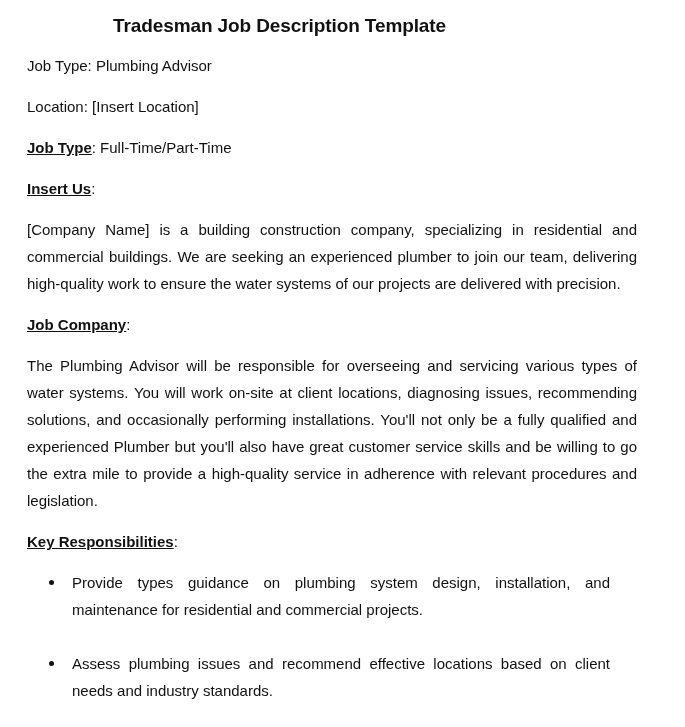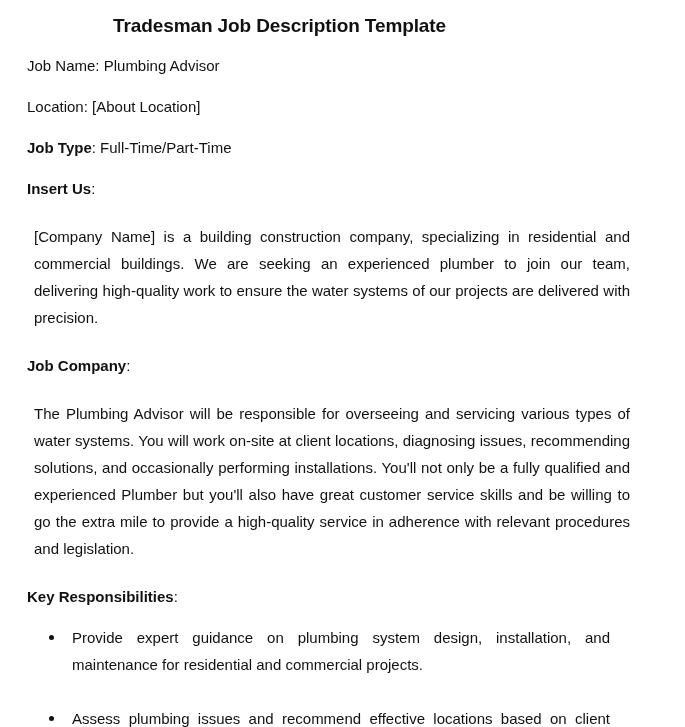--- a/index.html
+++ b/index.html
@@ -49,32 +49,33 @@
     line-height: 27px;
     margin: 0;
     padding: 0;
     color: #111111;
     text-align: left;
   }
 
   p.para {
     font-size: 15px;
     line-height: 27px;
-    margin: 7px;
+    margin: 0;
     padding: 0;
     color: #111111;
     text-align: justify;
     text-justify: inter-word;
   }
 
   .gap-sm { height: 14px; }
   .gap-md { height: 14px; }
 
   .lbl {
     font-weight: bold;
+    text-decoration: underline;
   }
 
   ul.bullets {
     list-style: none;
     margin: 0;
     padding: 0;
   }
 
   ul.bullets li {
     position: relative;
@@ -111,25 +112,25 @@
 <body>
 
 <div class="page">
 
   <h1 class="doc-title">Tradesman Job Description Template</h1>
 
   <div class="body-block">
 
     <div class="gap-sm"></div>
 
-    <p class="line">Job Name: Plumbing Advisor</p>
+    <p class="line">Job Type: Plumbing Advisor</p>
 
     <div class="gap-sm"></div>
 
-    <p class="line">Location: [About Location]</p>
+    <p class="line">Location: [Insert Location]</p>
 
     <div class="gap-sm"></div>
 
     <p class="line"><span class="lbl">Job Type</span><span>: </span><span>Full-Time/Part-Time</span></p>
 
     <div class="gap-sm"></div>
 
     <p class="line"><span class="lbl">Insert Us</span><span>:</span></p>
 
     <div class="gap-md"></div>
@@ -147,21 +148,21 @@
     <div class="gap-md"></div>
 
     <p class="line"><span class="lbl">Key Responsibilities</span><span>:</span></p>
 
     <div class="gap-md"></div>
   </div>
 
   <ul class="bullets">
     <li>
       <span class="disc"></span>
-      <span class="txt">Provide expert guidance on plumbing system design, installation, and maintenance for residential and commercial projects.</span>
+      <span class="txt">Provide types guidance on plumbing system design, installation, and maintenance for residential and commercial projects.</span>
     </li>
     <li>
       <span class="disc"></span>
       <span class="txt">Assess plumbing issues and recommend effective locations based on client needs and industry standards.</span>
     </li>
   </ul>
 
 </div>
 
 </body></html>

